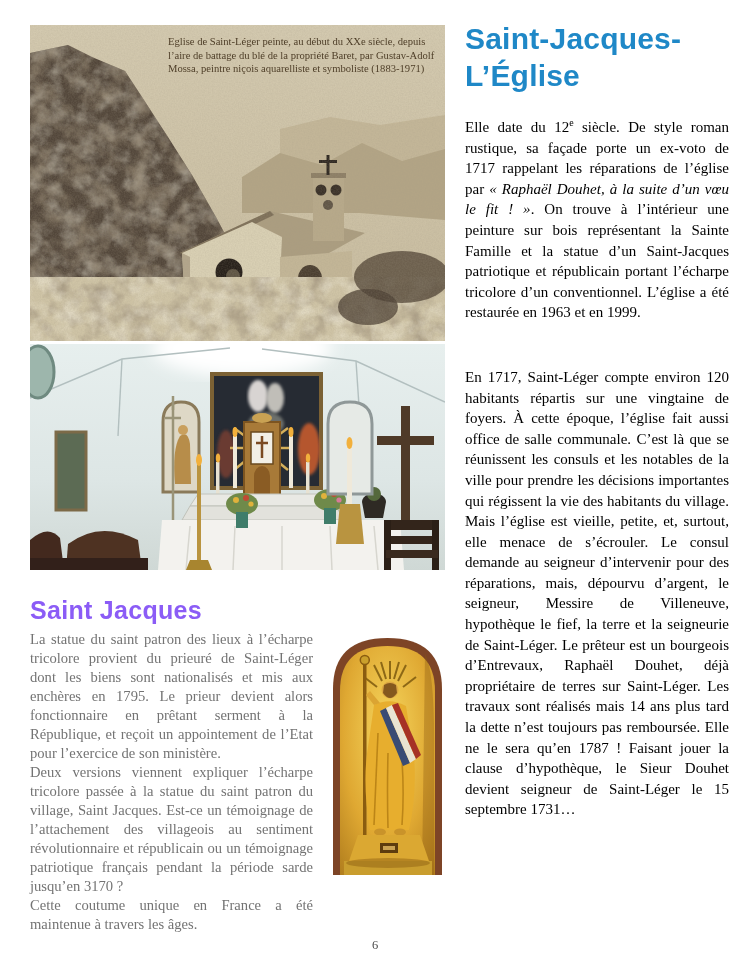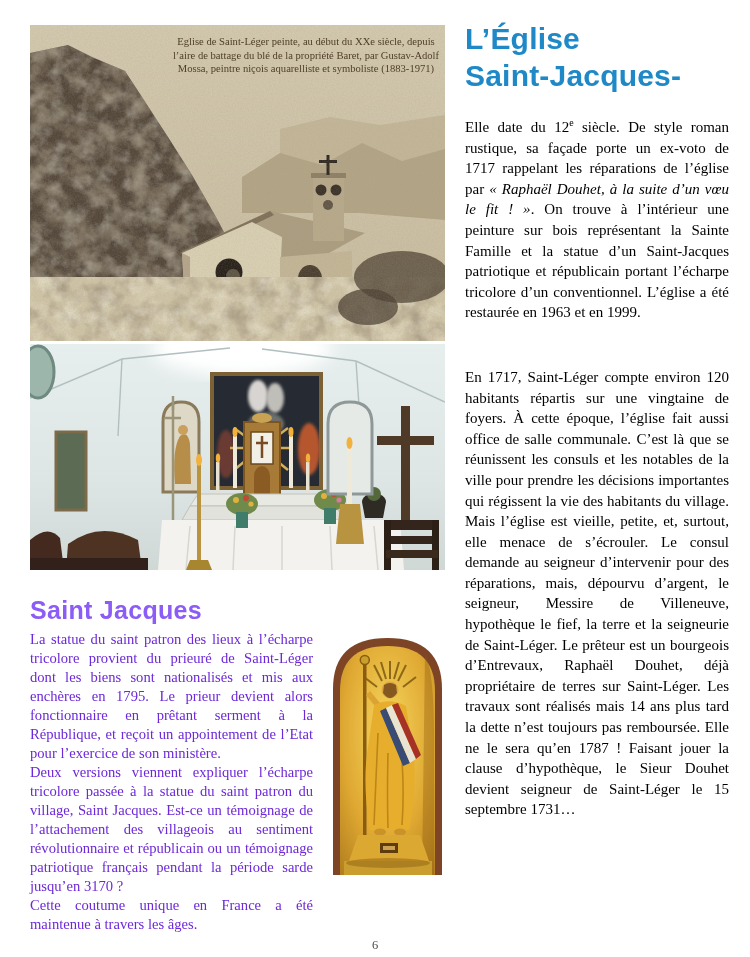--- a/index.html
+++ b/index.html
@@ -8,33 +8,32 @@
     font-family:"Liberation Serif", serif;overflow:hidden;
   }
   .abs{position:absolute;}
   
   .painting-wrap{left:30px;top:25px;width:415px;height:316px;}
   .painting-wrap svg,.interior-wrap svg,.statue-wrap svg{display:block;width:100%;height:100%;}
   .painting-caption{
     position:absolute;left:138px;top:10px;width:276px;
     font-size:10.6px;line-height:13.6px;color:#4e3e28;
     font-family:"Liberation Serif", serif;
-    text-align:center;
   }
   .interior-wrap{left:30px;top:344px;width:415px;height:226px;}
   
   .sj-section{left:30px;top:597px;width:415px;}
   .sj-heading{
     margin:0 0 6px 0;font-family:"Liberation Sans", sans-serif;
     font-weight:bold;font-size:25px;line-height:27px;letter-spacing:0.3px;
   }
   .sj-body{display:flex;}
   .sj-text{
     width:283px;font-size:14.6px;line-height:19px;text-align:justify;
-    color:#6d28d9;
+    color:#737373;
   }
   .sj-text p{margin:0;}
   .statue-wrap{width:115px;height:242px;margin-left:auto;margin-top:3px;}
   
   .right-col{left:465px;top:20px;width:264px;}
   .article-title{
     font-family:"Liberation Sans", sans-serif;font-weight:bold;
     font-size:30px;line-height:37px;letter-spacing:0.2px;
   }
   .para{
@@ -327,20 +326,20 @@
           <rect x="14" y="228" width="88" height="14" fill="#c99d2e"></rect>
           <ellipse cx="58" cy="230" rx="42" ry="5" fill="#8a5c10" opacity="0.45"></ellipse>
         </g>
       </svg>
     </div>
   </div>
 </div>
 
 <div class="abs right-col">
   <div class="article-title" style="color: rgb(31, 136, 199);">
+    <div>Saint-Jacques-</div>
     <div>L’Église</div>
-    <div>Saint-Jacques-</div>
   </div>
   <p class="para para1"><span>Elle date du 12</span><sup>e</sup><span> siècle. De style roman rustique, sa façade porte un ex-voto de 1717 rappelant les réparations de l’église par </span><span class="quote-italic">« Raphaël Douhet, à la suite d’un vœu le fit ! »</span><span>. On trouve à l’intérieur une peinture sur bois représentant la Sainte Famille et la statue d’un Saint-Jacques patriotique et républicain portant l’écharpe tricolore d’un conventionnel. L’église a été restaurée en 1963 et en 1999.</span></p>
   <p class="para para2">En 1717, Saint-Léger compte environ 120 habitants répartis sur une vingtaine de foyers. À cette époque, l’église fait aussi office de salle communale. C’est là que se réunissent les consuls et les notables de la ville pour prendre les décisions importantes qui régissent la vie des habitants du village. Mais l’église est vieille, petite, et, surtout, elle menace de s’écrouler. Le consul demande au seigneur d’intervenir pour des réparations, mais, dépourvu d’argent, le seigneur, Messire de Villeneuve, hypothèque le fief, la terre et la seigneurie de Saint-Léger. Le prêteur est un bourgeois d’Entrevaux, Raphaël Douhet, déjà propriétaire de terres sur Saint-Léger. Les travaux sont réalisés mais 14 ans plus tard la dette n’est toujours pas remboursée. Elle ne le sera qu’en 1787 ! Faisant jouer la clause d’hypothèque, le Sieur Douhet devient seigneur de Saint-Léger le 15 septembre 1731…</p>
 </div>
 
 <div class="abs page-num">6</div>
 
 </body></html>

